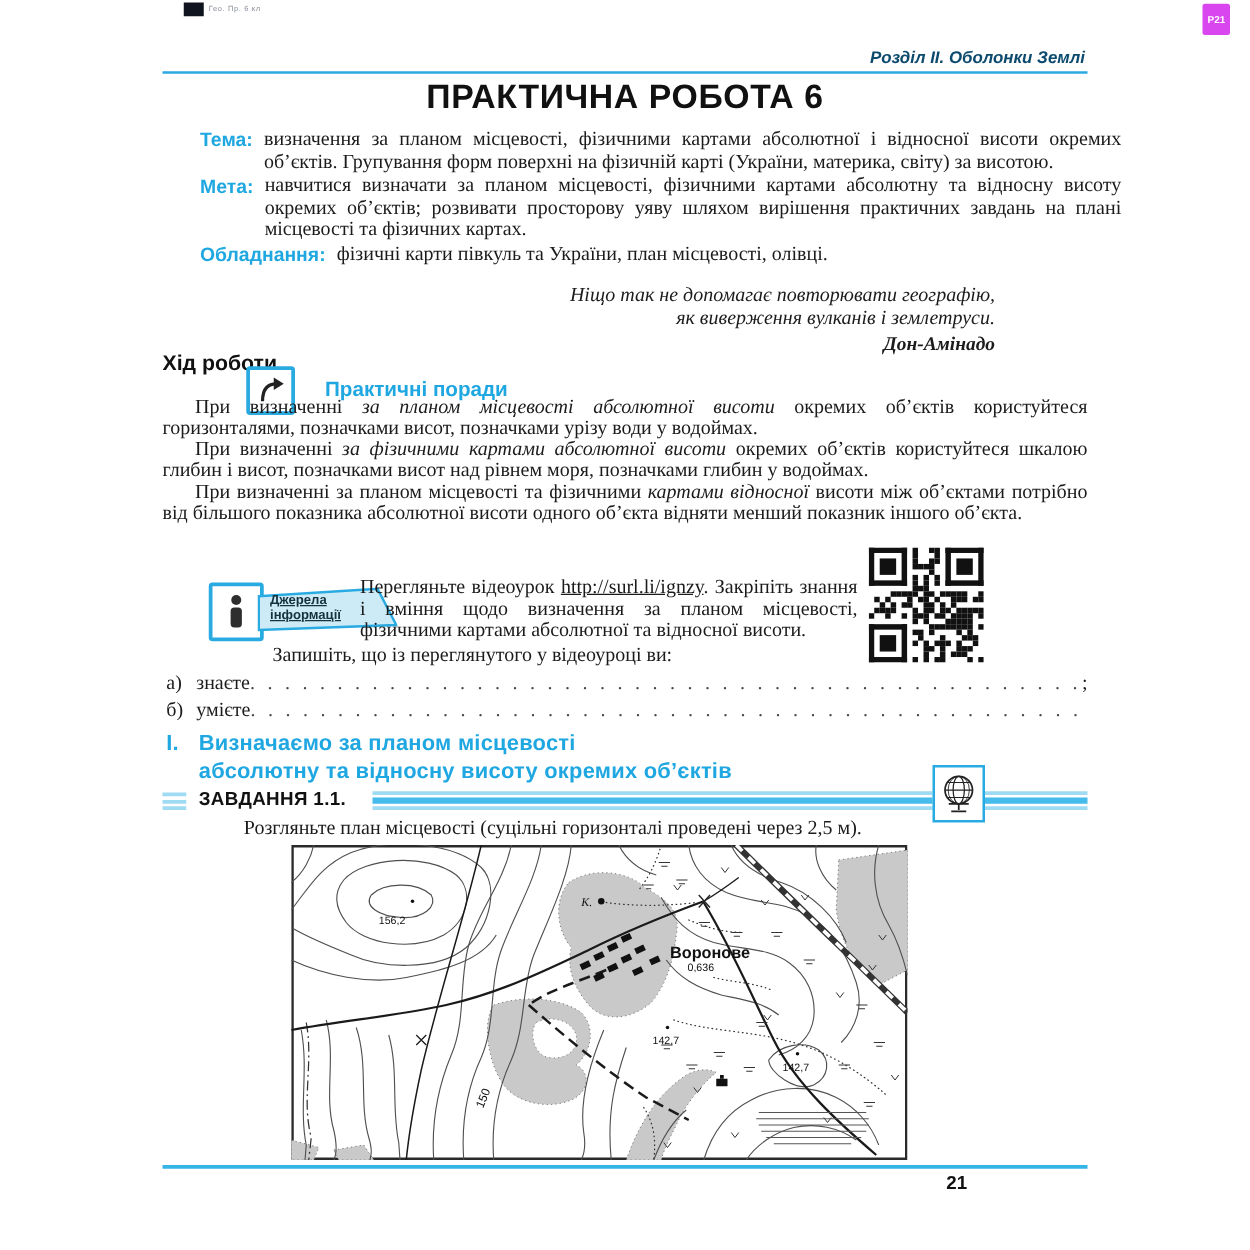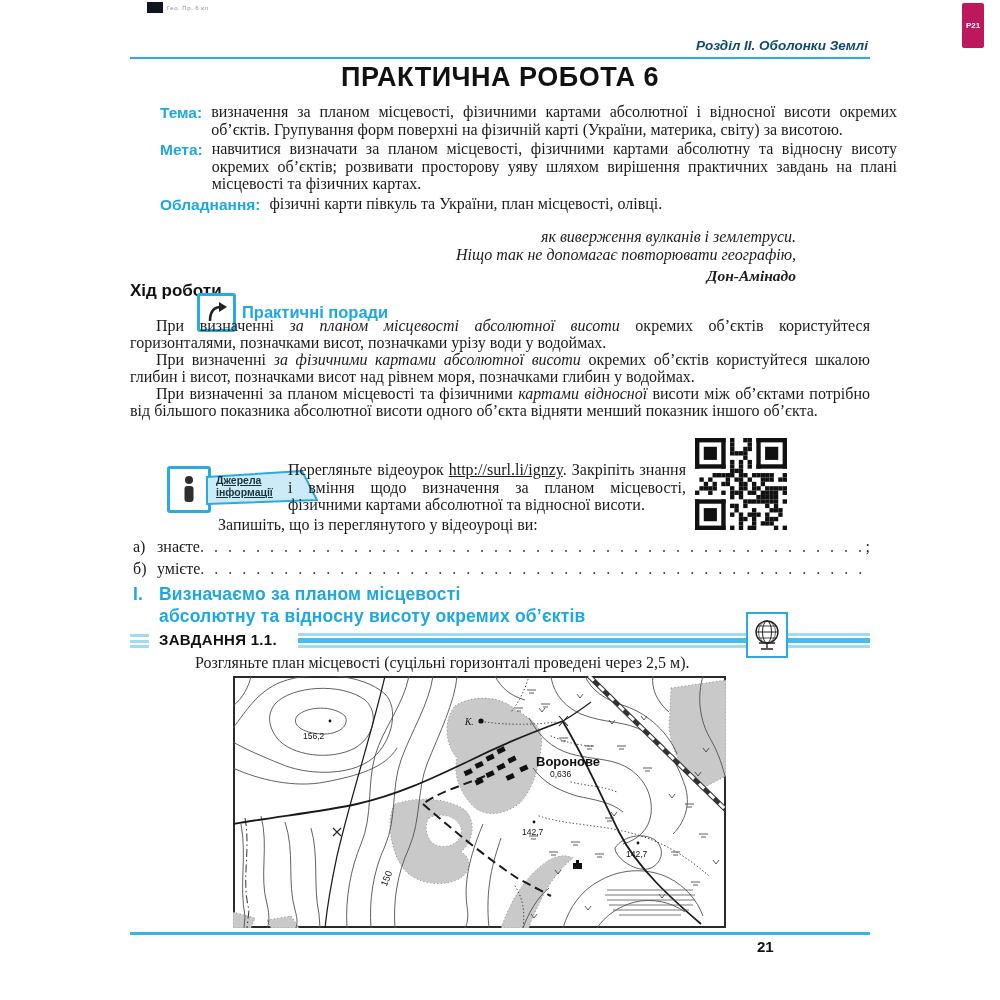--- a/index.html
+++ b/index.html
@@ -2,42 +2,42 @@
 <html><head>
 <meta charset="utf-8">
 <style>
   html,body{margin:0;padding:0;background:#ffffff;}
   .page{position:relative;width:1000px;height:1000px;background:#fff;overflow:hidden;
         font-family:"Liberation Serif",serif;color:#1b1b1b;}
   
   .mark-left{position:absolute;left:147px;top:2px;display:flex;align-items:center;gap:4px;}
   .mark-left .bar{width:16px;height:11px;background:#10141f;}
   .mark-left .txt{font:6px "Liberation Sans",sans-serif;color:#8a8f99;letter-spacing:.5px;}
-  .mark-right{position:absolute;left:962px;top:3px;background:#be185d;color:#fff;
-        font:700 8px "Liberation Sans",sans-serif;padding:18px 4px;border-radius:2px;}
+  .mark-right{position:absolute;left:962px;top:3px;background:#d946ef;color:#fff;
+        font:700 8px "Liberation Sans",sans-serif;padding:8px 4px;border-radius:2px;}
   
   .chapter{position:absolute;left:128px;top:38px;width:740px;text-align:right;
         font:italic 700 13.5px "Liberation Sans",sans-serif;color:#0c4a6e;}
   .rule-top{position:absolute;left:130px;top:57px;width:740px;height:2px;background:#29ABE2;}
   .title{position:absolute;left:130px;top:62px;width:740px;text-align:center;
         font:700 27px "Liberation Sans",sans-serif;letter-spacing:.5px;color:#111;}
   
   .meta{position:absolute;left:133px;top:103px;width:737px;margin-left:27px;}
   .mrow{display:flex;margin-bottom:2px;}
   .mlabel{flex:0 0 auto;font:700 15.5px "Liberation Sans",sans-serif;color:#1FA7E1;
         padding-top:1px;margin-right:9px;}
   .mtext{flex:1;font:16px/17.5px "Liberation Serif",serif;text-align:justify;}
   
   .quote{position:absolute;left:330px;top:228px;right:204px;text-align:right;
         font:italic 16px/17.5px "Liberation Serif",serif;}
   .quote .author{margin-top:4px;font:italic 700 15.5px "Liberation Serif",serif;}
   
   .steps-heading{position:absolute;left:130px;top:281px;width:740px;text-align:left;
         font:700 17px "Liberation Sans",sans-serif;color:#111;}
-  .tips-head{position:absolute;left:173px;top:293px;display:flex;align-items:center;gap:6px;padding-left:24px;}
+  .tips-head{position:absolute;left:173px;top:293px;display:flex;align-items:center;gap:24px;padding-left:24px;}
   .tips-icon{width:33px;height:33px;border:3px solid #29ABE2;border-radius:3px;background:#fff;
         display:flex;align-items:center;justify-content:center;}
   .tips-label{font:700 16.5px "Liberation Sans",sans-serif;color:#1FA7E1;}
   .bodytext{position:absolute;left:130px;top:317px;width:740px;
         font:16px/17px "Liberation Serif",serif;}
   .bodytext p{margin:0;text-indent:26px;text-align:justify;}
   
   .src-iconbox{position:absolute;left:167px;top:466px;width:38px;height:41px;
         border:3px solid #29ABE2;border-radius:3px;background:#fff;
         display:flex;align-items:center;justify-content:center;}
@@ -102,22 +102,22 @@
       <span class="mlabel">Мета:</span>
       <span class="mtext">навчитися визначати за планом місцевості, фізичними картами абсолютну та відносну висоту окремих об’єктів; розвивати просторову уяву шляхом вирішення практичних завдань на плані місцевості та фізичних картах.</span>
     </div>
     <div class="mrow">
       <span class="mlabel">Обладнання:</span>
       <span class="mtext">фізичні карти півкуль та України, план місцевості, олівці.</span>
     </div>
   </div>
 
   <div class="quote">
+    <div>Ніщо так не допомагає повторювати географію,</div>
     <div>як виверження вулканів і землетруси.</div>
-    <div>Ніщо так не допомагає повторювати географію,</div>
     <div class="author">Дон-Амінадо</div>
   </div>
 
   <div class="steps-heading">Хід роботи</div>
 
   <div class="tips-head">
     <div class="tips-icon">
       <svg width="24" height="24" viewBox="0 0 24 24">
         <path d="M5,20 C5,9 10,6 16,6" fill="none" stroke="#222" stroke-width="2.6"></path>
         <polygon points="14,1 22,6 14,11" fill="#222"></polygon>

